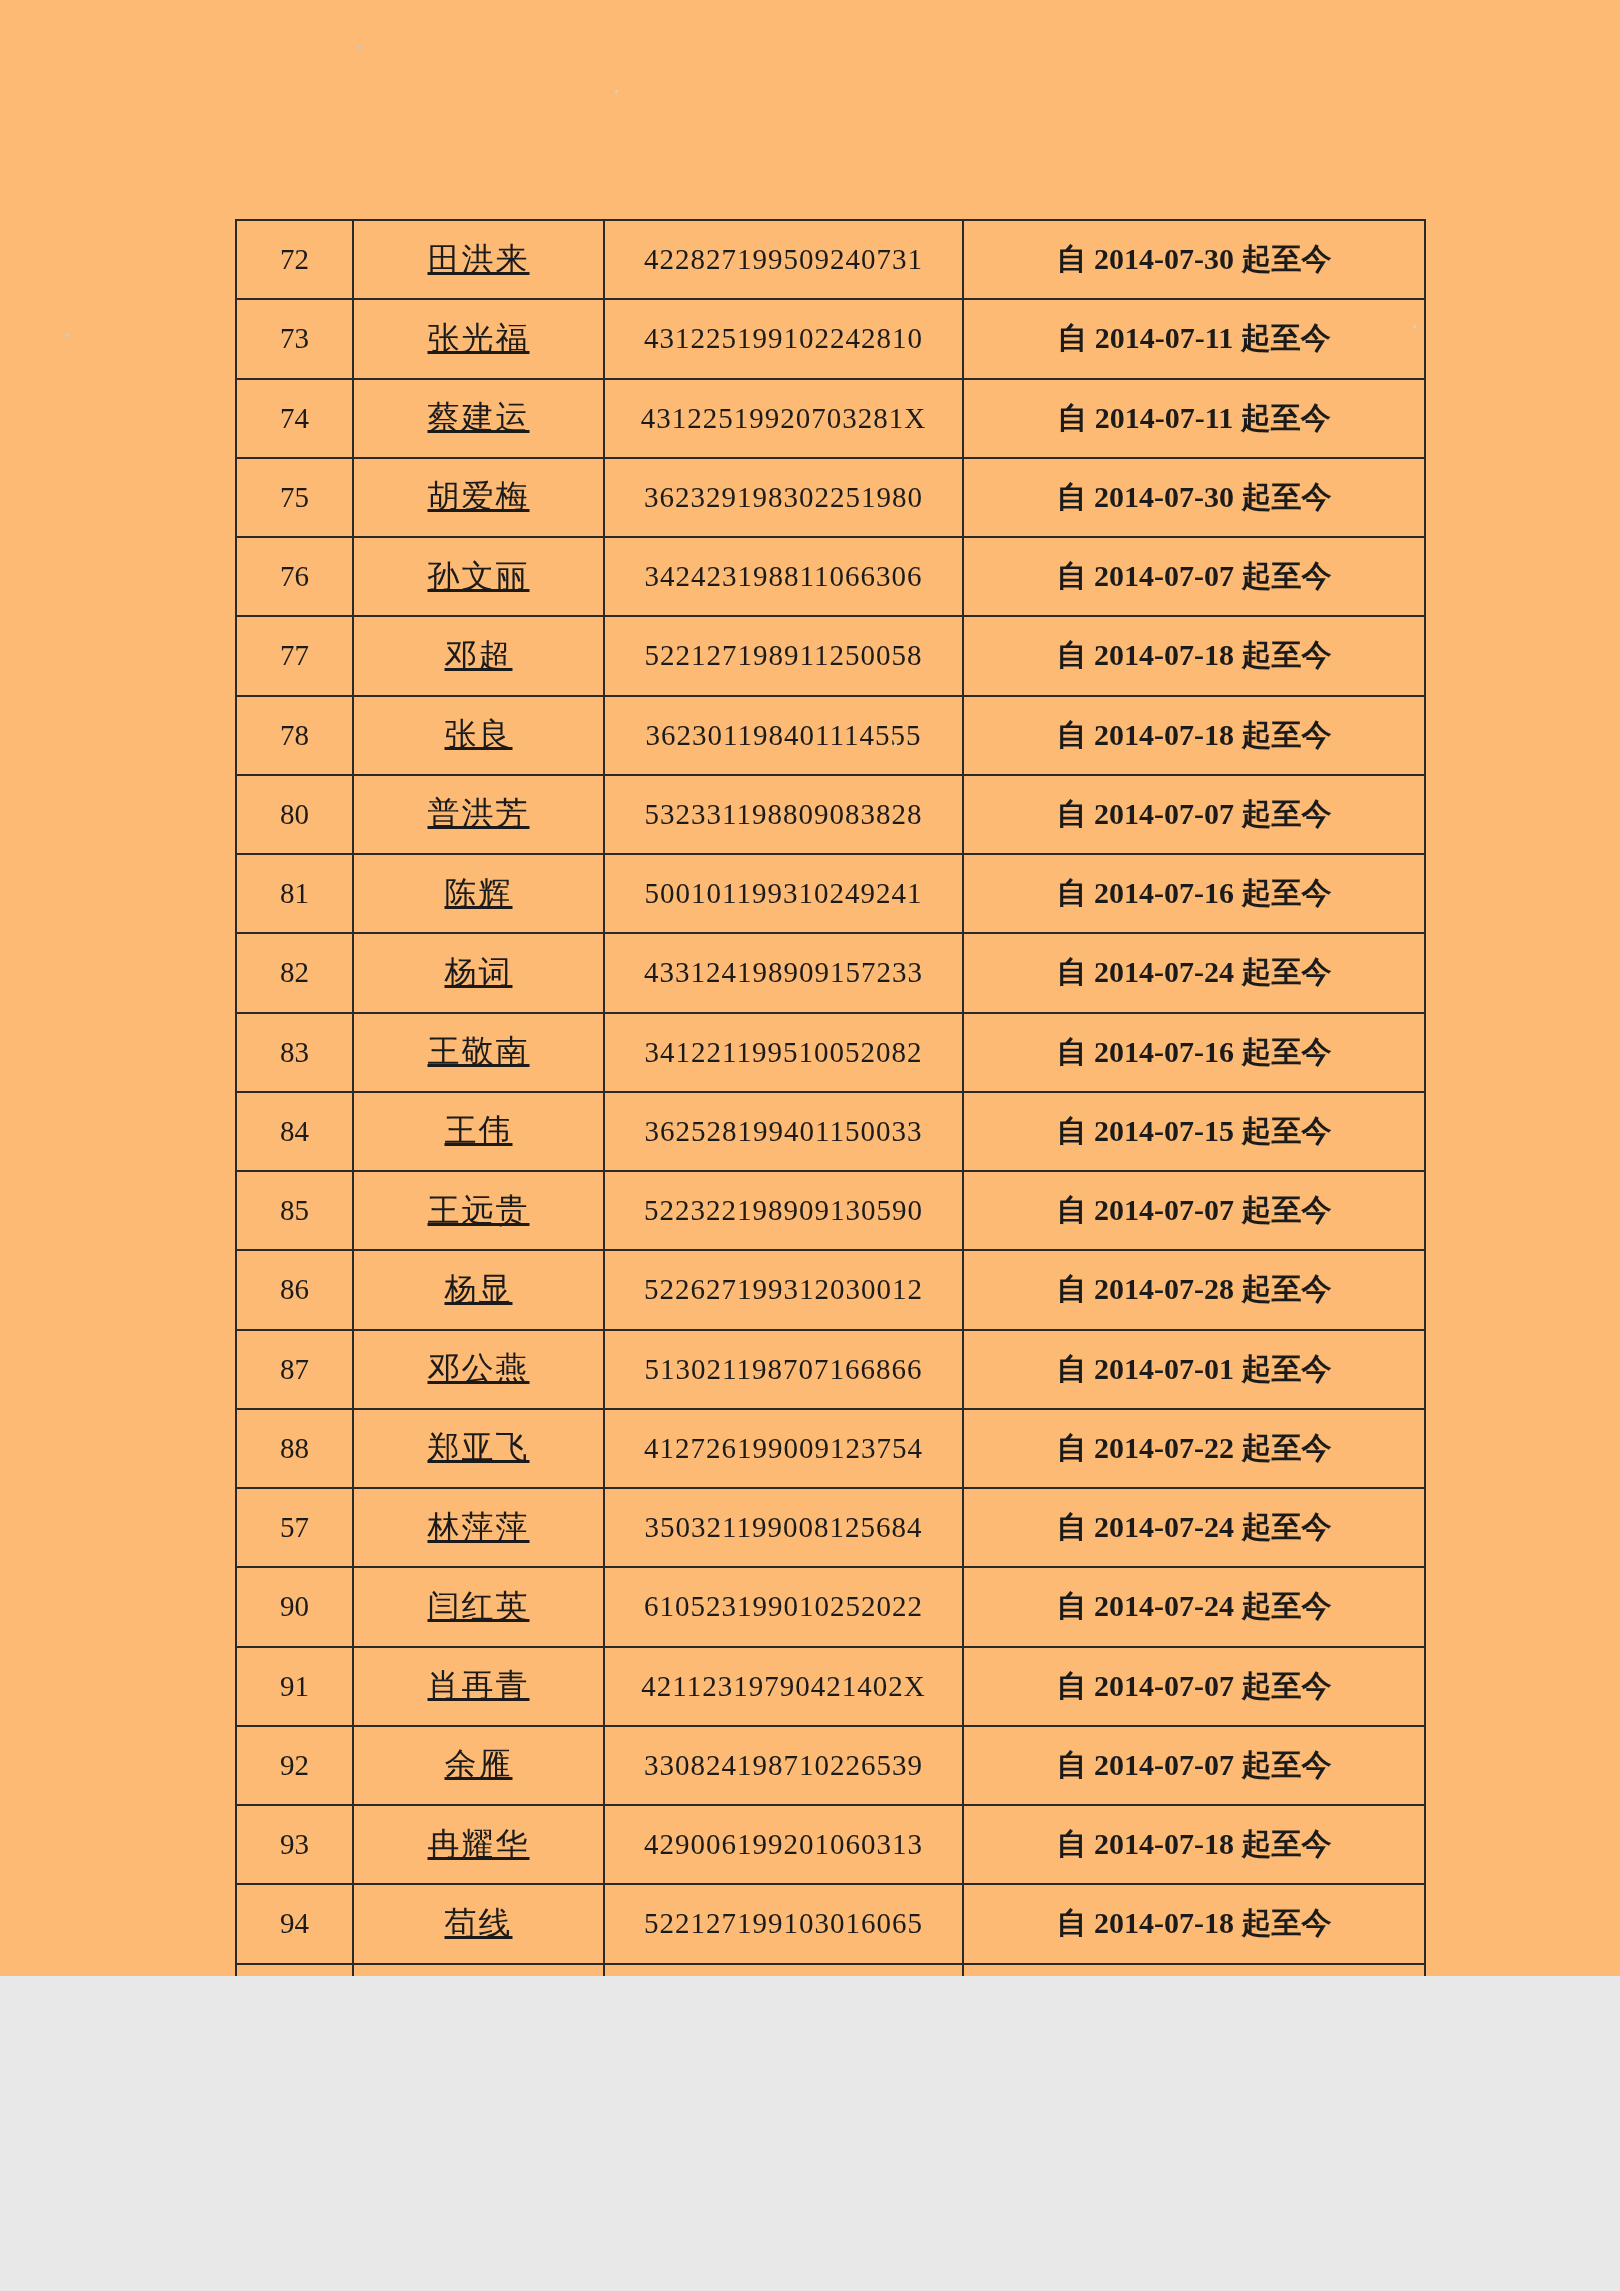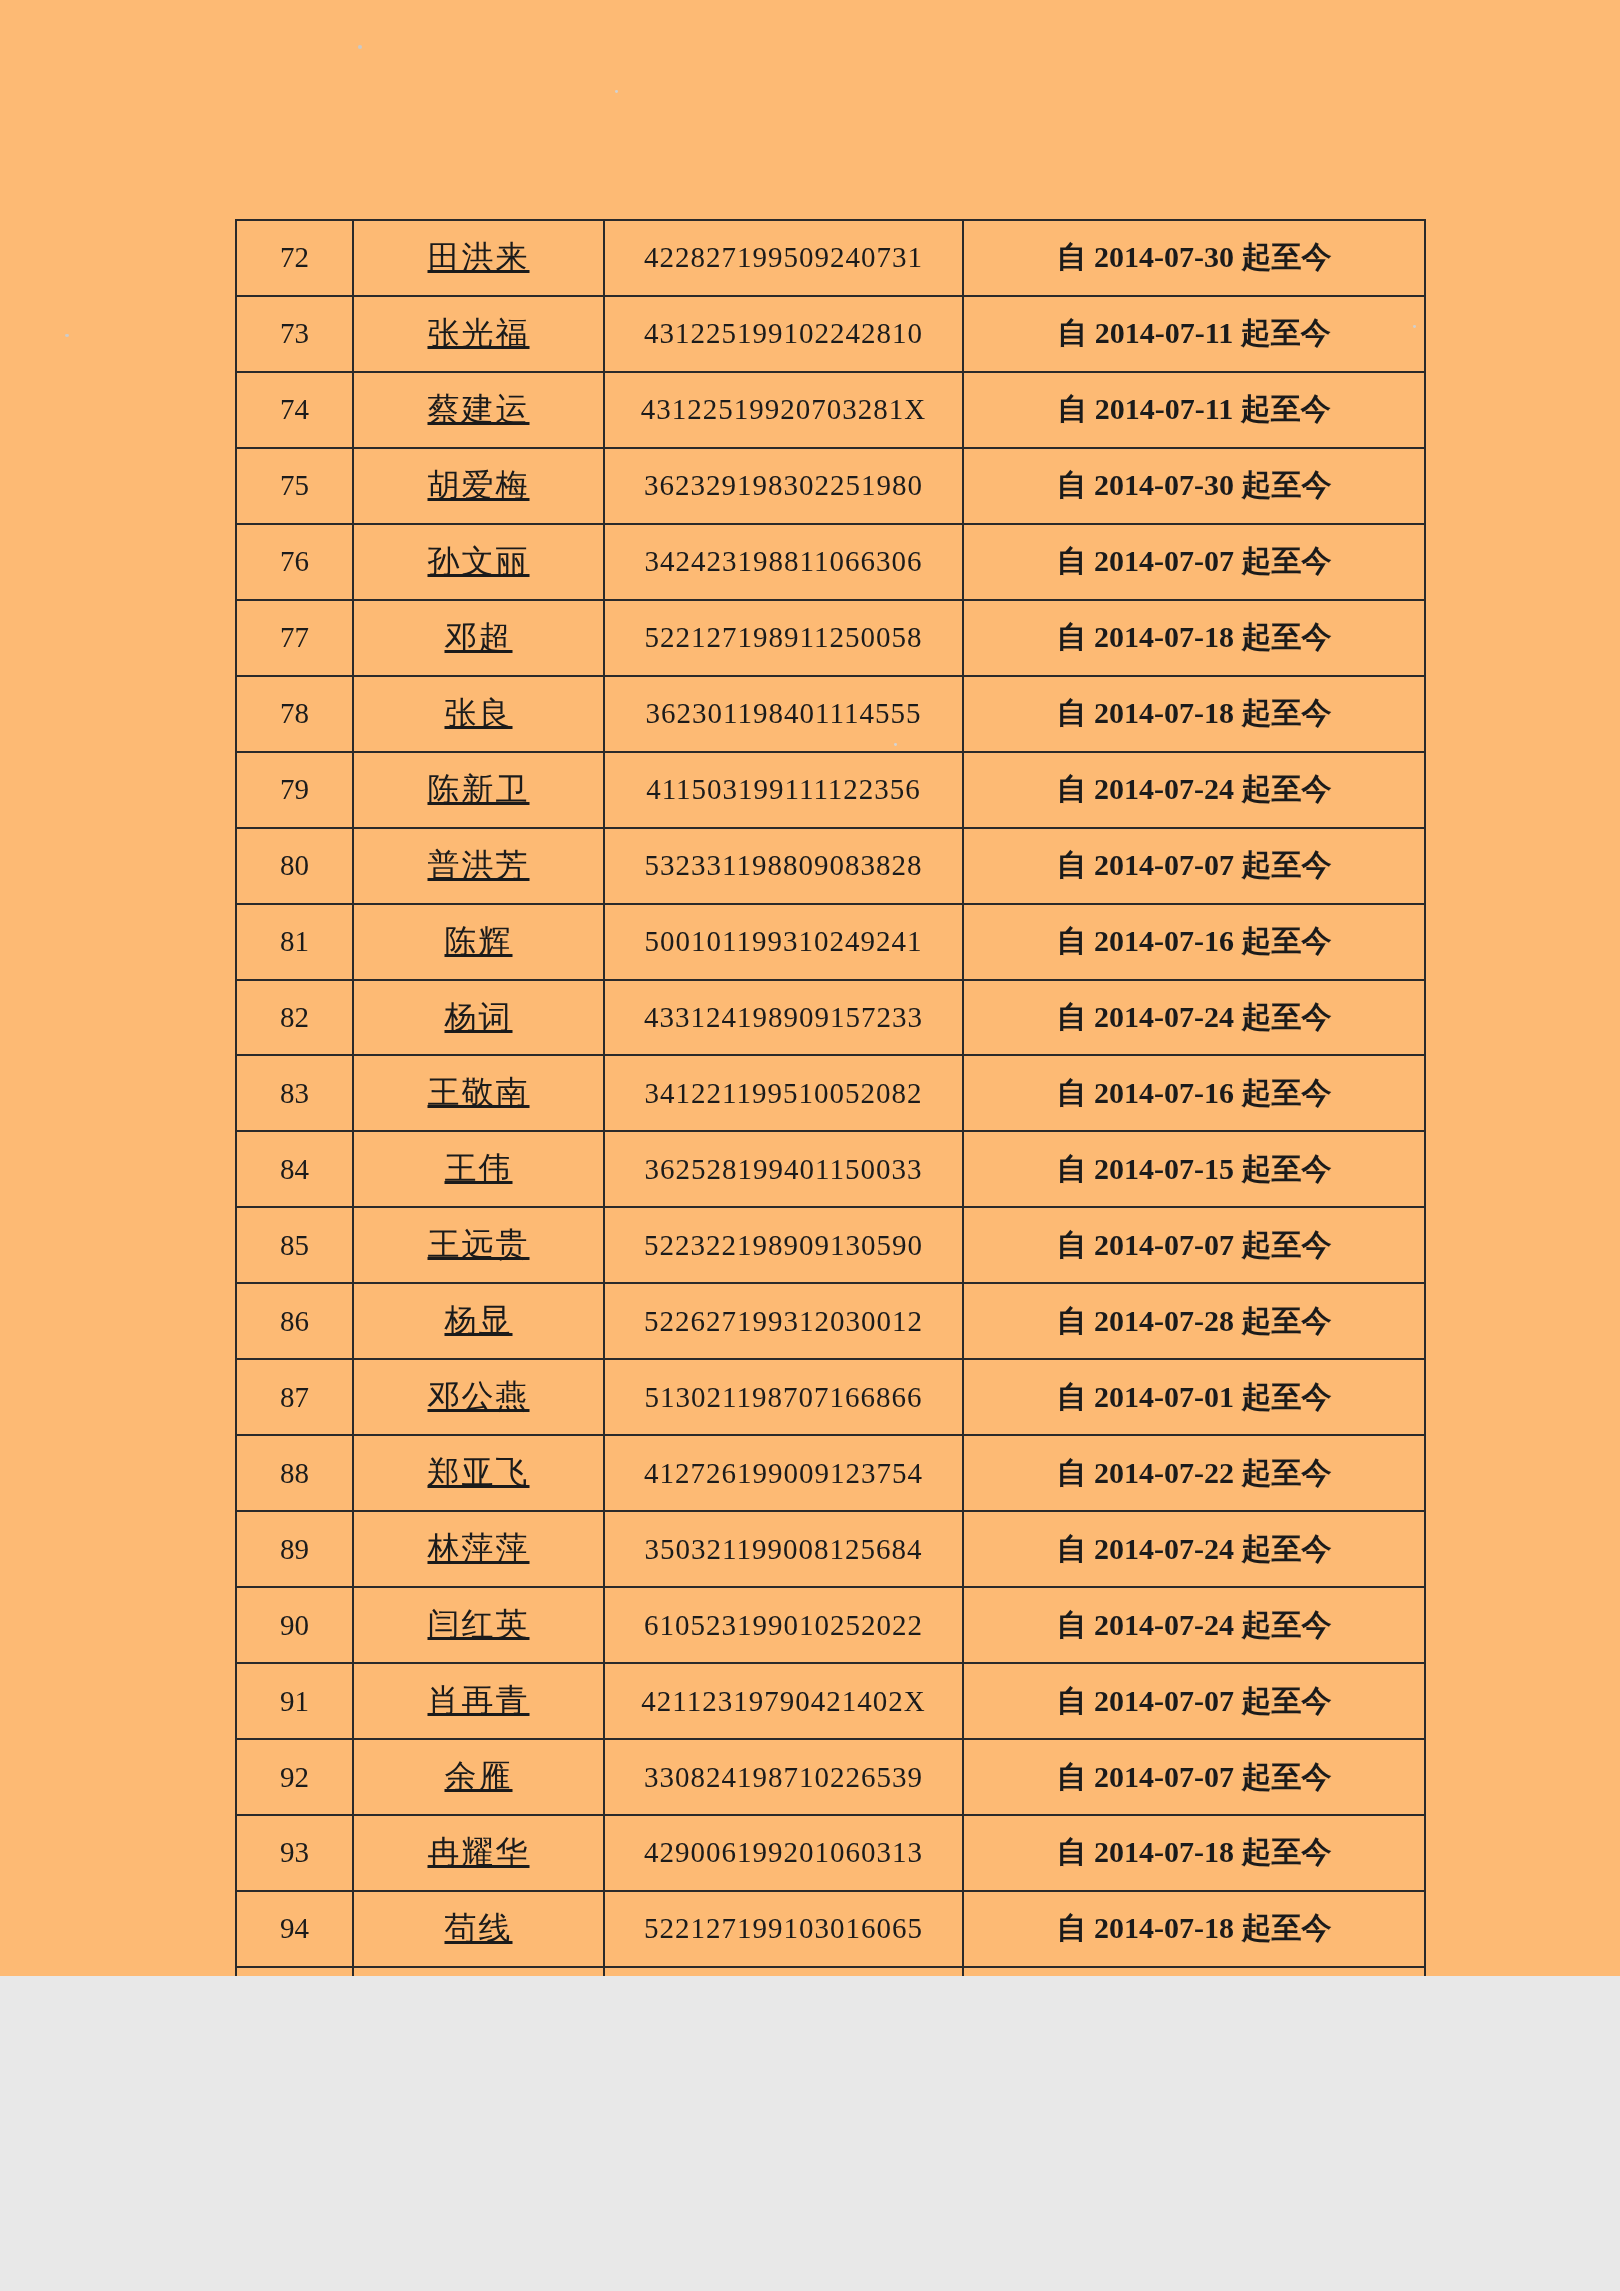--- a/index.html
+++ b/index.html
@@ -108,26 +108,20 @@
           <td class="col-id">522127198911250058</td>
           <td class="col-period">自 2014-07-18 起至今</td>
         </tr>
         <tr>
           <td class="col-no">78</td>
           <td class="col-name">张良</td>
           <td class="col-id">362301198401114555</td>
           <td class="col-period">自 2014-07-18 起至今</td>
         </tr>
         <tr>
-          <td class="col-no">79</td>
-          <td class="col-name">陈新卫</td>
-          <td class="col-id">411503199111122356</td>
-          <td class="col-period">自 2014-07-24 起至今</td>
-        </tr>
-        <tr>
           <td class="col-no">80</td>
           <td class="col-name">普洪芳</td>
           <td class="col-id">532331198809083828</td>
           <td class="col-period">自 2014-07-07 起至今</td>
         </tr>
         <tr>
           <td class="col-no">81</td>
           <td class="col-name">陈辉</td>
           <td class="col-id">500101199310249241</td>
           <td class="col-period">自 2014-07-16 起至今</td>
@@ -168,21 +162,21 @@
           <td class="col-id">513021198707166866</td>
           <td class="col-period">自 2014-07-01 起至今</td>
         </tr>
         <tr>
           <td class="col-no">88</td>
           <td class="col-name">郑亚飞</td>
           <td class="col-id">412726199009123754</td>
           <td class="col-period">自 2014-07-22 起至今</td>
         </tr>
         <tr>
-          <td class="col-no">89</td>
+          <td class="col-no">57</td>
           <td class="col-name">林萍萍</td>
           <td class="col-id">350321199008125684</td>
           <td class="col-period">自 2014-07-24 起至今</td>
         </tr>
         <tr>
           <td class="col-no">90</td>
           <td class="col-name">闫红英</td>
           <td class="col-id">610523199010252022</td>
           <td class="col-period">自 2014-07-24 起至今</td>
         </tr>

